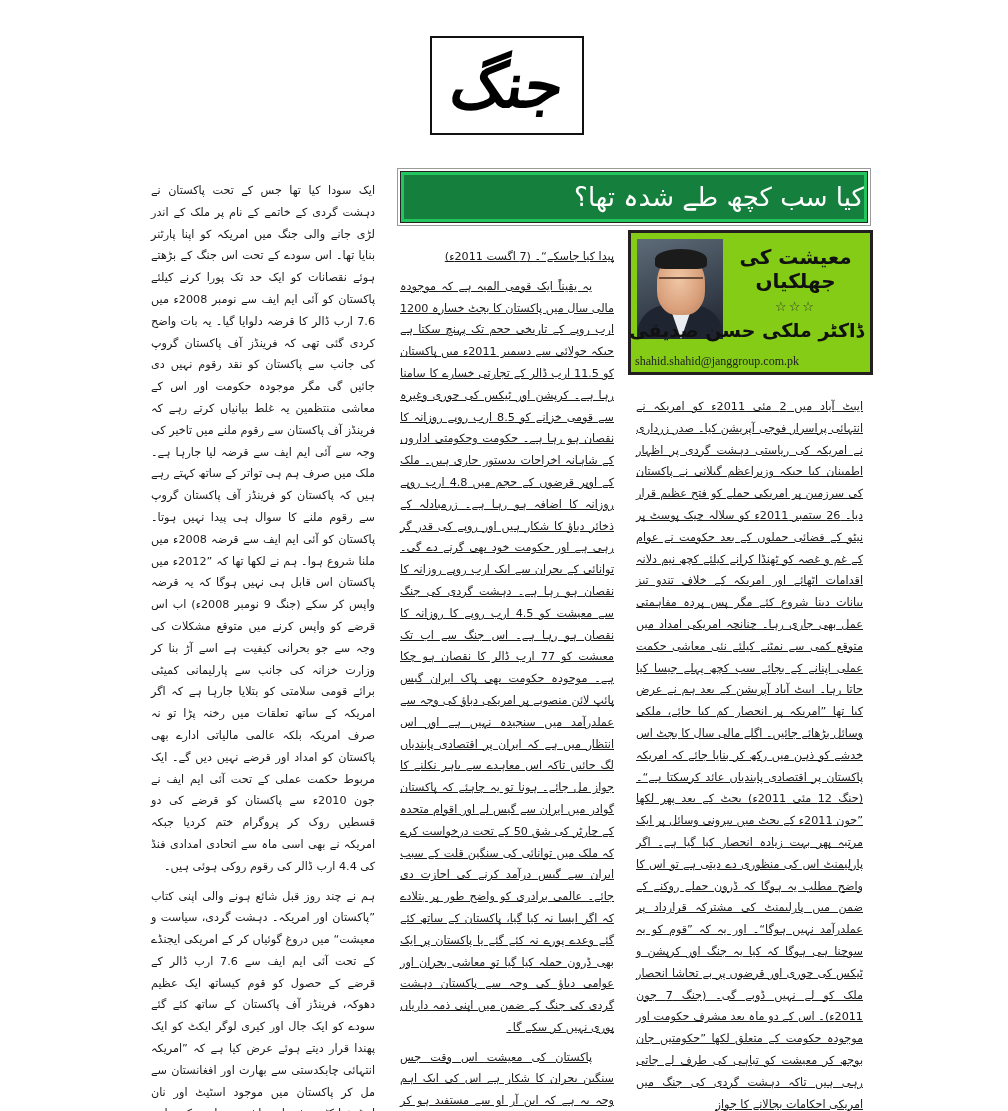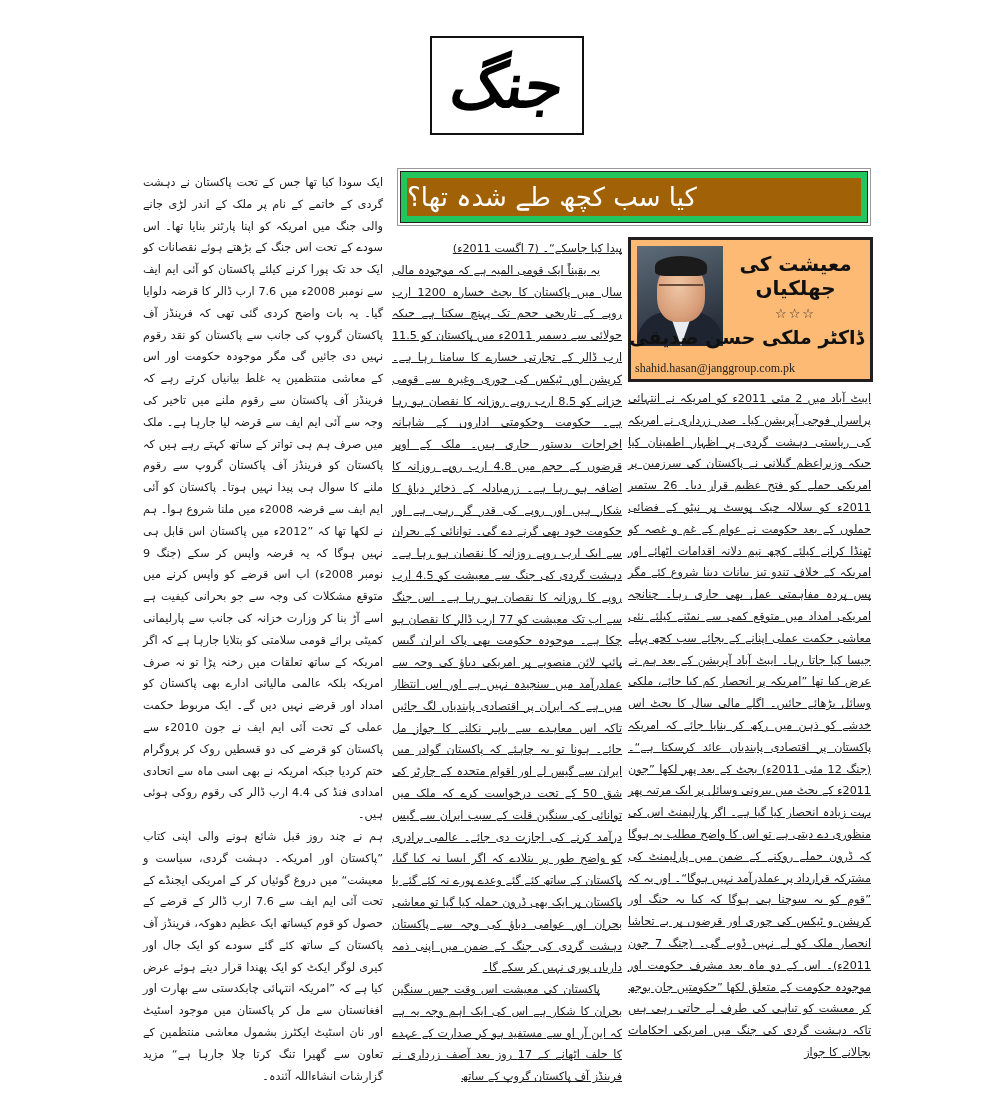--- a/index.html
+++ b/index.html
@@ -7,28 +7,28 @@
          font-family: "DejaVu Sans", sans-serif; color: #1a1a1a; }
 
   .masthead { position: absolute; left: 430px; top: 36px; width: 150px; height: 95px;
               border: 2px solid #111; background: #fff; display: flex; align-items: center;
               justify-content: center; }
   .masthead-text { font-family: "DejaVu Serif", serif; font-size: 62px; font-weight: bold;
                    color: #000; direction: rtl; line-height: 1; transform: skewX(-8deg); }
 
   .title-banner { position: absolute; left: 397px; top: 168px; width: 474px; height: 58px;
                   border: 1px solid #9a9a9a; padding: 3px; box-sizing: border-box; background:#fff; }
-  .title-inner { width: 100%; height: 100%; background: #a16207; border: 6px solid #22c55e;
+  .title-inner { width: 100%; height: 100%; background: #15803d; border: 3px solid #22c55e;
                  outline: 1px solid #231f20; box-sizing: border-box;
-                 display: flex; align-items: center; justify-content: flex-start; }
+                 display: flex; align-items: center; justify-content: flex-end; }
   .title-text { color: #ffffff; font-family: "DejaVu Sans", sans-serif; font-size: 26px;
                 direction: rtl; letter-spacing: 0px; }
 
-  .author-box { position: absolute; left: 628px; top: 237px; width: 245px; height: 145px;
-                border: 3px solid #231f20; box-sizing: border-box; background: #fdba74; }
+  .author-box { position: absolute; left: 628px; top: 230px; width: 245px; height: 145px;
+                border: 3px solid #231f20; box-sizing: border-box; background: #84cc16; }
   .author-photo { position: absolute; left: 6px; top: 6px; width: 86px; height: 100px;
                   background: #2b2a30; overflow: hidden; }
   .author-photo .bg { position:absolute; inset:0;
                       background: linear-gradient(160deg,#5d6b78 0%,#3a4450 55%,#1d232b 100%); }
   .author-photo .suit { position:absolute; left:0; right:0; bottom:0; height:34px;
                         background:#1f2530; border-radius: 30px 30px 0 0; }
   .author-photo .shirt { position:absolute; left:35px; bottom:0; width:18px; height:26px;
                          background:#e9edf2; clip-path: polygon(0 0,100% 0,50% 100%); }
   .author-photo .face { position:absolute; left:20px; top:16px; width:48px; height:60px;
                         background: radial-gradient(ellipse at 45% 40%, #f0c7a6 0%, #d9a07b 60%, #b97e5c 100%);
@@ -42,21 +42,21 @@
                  justify-content: space-between; }
   .column-name { font-size: 20px; font-weight: bold; color: #111; margin-top: 4px; }
   .stars { font-size: 13px; color: #333; letter-spacing: 2px; }
   .author-name { font-size: 19px; font-weight: bold; color: #111; white-space: nowrap; }
   .author-email { position: absolute; left: 4px; bottom: 3px; font-family: "Liberation Serif", serif;
                   font-size: 12px; color: #222; direction: ltr; }
 
   .col { position: absolute; direction: rtl; text-align: justify; text-align-last: right;
          font-family: "DejaVu Sans", sans-serif; font-size: 11.2px; line-height: 21.8px;
          color: #1a1a1a; }
-  .col p { margin: 0; }
+  .col p { margin: 8px; }
   .col .indent { text-indent: 22px; }
   #col-right { left: 628px; top: 388px; width: 243px; text-decoration: underline; }
   #col-middle { left: 392px; top: 238px; width: 230px; text-decoration: underline; }
   #col-left  { left: 143px; top: 172px; width: 240px; }
 </style>
 </head>
 <body>
 
 <div class="masthead">
   <span class="masthead-text">جنگ</span>
@@ -75,21 +75,21 @@
     <div class="shirt"></div>
     <div class="face"></div>
     <div class="hair"></div>
     <div class="glasses"></div>
   </div>
   <div class="author-info">
     <div class="column-name">معیشت کی جھلکیاں</div>
     <div class="stars">☆☆☆</div>
     <div class="author-name">ڈاکٹر ملکی حسن صدیقی</div>
   </div>
-  <div class="author-email">shahid.hasan@janggroup.com.pk</div>
+  <div class="author-email">shahid.shahid@janggroup.com.pk</div>
 </div>
 
 <div class="col" id="col-right">
   <p>ایبٹ آباد میں 2 مئی 2011ء کو امریکہ نے انتہائی پراسرار فوجی آپریشن کیا۔ صدر زرداری نے امریکہ کی ریاستی دہشت گردی پر اظہار اطمینان کیا جبکہ وزیراعظم گیلانی نے پاکستان کی سرزمین پر امریکی حملے کو فتح عظیم قرار دیا۔ 26 ستمبر 2011ء کو سلالہ چیک پوسٹ پر نیٹو کے فضائی حملوں کے بعد حکومت نے عوام کے غم و غصہ کو ٹھنڈا کرانے کیلئے کچھ نیم دلانہ اقدامات اٹھائے اور امریکہ کے خلاف تندو تیز بیانات دینا شروع کئے مگر پس پردہ مفاہمتی عمل بھی جاری رہا۔ چنانچہ امریکی امداد میں متوقع کمی سے نمٹنے کیلئے نئی معاشی حکمت عملی اپنانے کے بجائے سب کچھ پہلے جیسا کیا جاتا رہا۔ ایبٹ آباد آپریشن کے بعد ہم نے عرض کیا تھا ”امریکہ پر انحصار کم کیا جائے، ملکی وسائل بڑھائے جائیں۔ اگلے مالی سال کا بجٹ اس خدشے کو ذہن میں رکھ کر بنایا جائے کہ امریکہ پاکستان پر اقتصادی پابندیاں عائد کرسکتا ہے“۔ (جنگ 12 مئی 2011ء) بجٹ کے بعد پھر لکھا ”جون 2011ء کے بجٹ میں بیرونی وسائل پر ایک مرتبہ پھر بہت زیادہ انحصار کیا گیا ہے۔ اگر پارلیمنٹ اس کی منظوری دے دیتی ہے تو اس کا واضح مطلب یہ ہوگا کہ ڈرون حملے روکنے کے ضمن میں پارلیمنٹ کی مشترکہ قرارداد پر عملدرآمد نہیں ہوگا“۔ اور یہ کہ ”قوم کو یہ سوچنا ہی ہوگا کہ کیا یہ جنگ اور کرپشن و ٹیکس کی چوری اور قرضوں پر بے تحاشا انحصار ملک کو لے نہیں ڈوبے گی۔ (جنگ 7 جون 2011ء)۔ اس کے دو ماہ بعد مشرف حکومت اور موجودہ حکومت کے متعلق لکھا ”حکومتیں جان بوجھ کر معیشت کو تباہی کی طرف لے جاتی رہی ہیں تاکہ دہشت گردی کی جنگ میں امریکی احکامات بجالانے کا جواز</p>
 </div>
 
 <div class="col" id="col-middle">
   <p>پیدا کیا جاسکے“۔ (7 اگست 2011ء)</p>
   <p class="indent">یہ یقیناً ایک قومی المیہ ہے کہ موجودہ مالی سال میں پاکستان کا بجٹ خسارہ 1200 ارب روپے کے تاریخی حجم تک پہنچ سکتا ہے جبکہ جولائی سے دسمبر 2011ء میں پاکستان کو 11.5 ارب ڈالر کے تجارتی خسارے کا سامنا رہا ہے۔ کرپشن اور ٹیکس کی چوری وغیرہ سے قومی خزانے کو 8.5 ارب روپے روزانہ کا نقصان ہو رہا ہے۔ حکومت وحکومتی اداروں کے شاہانہ اخراجات بدستور جاری ہیں۔ ملک کے اوپر قرضوں کے حجم میں 4.8 ارب روپے روزانہ کا اضافہ ہو رہا ہے۔ زرمبادلہ کے ذخائر دباؤ کا شکار ہیں اور روپے کی قدر گر رہی ہے اور حکومت خود بھی گرنے دے گی۔ توانائی کے بحران سے ایک ارب روپے روزانہ کا نقصان ہو رہا ہے۔ دہشت گردی کی جنگ سے معیشت کو 4.5 ارب روپے کا روزانہ کا نقصان ہو رہا ہے۔ اس جنگ سے اب تک معیشت کو 77 ارب ڈالر کا نقصان ہو چکا ہے۔ موجودہ حکومت بھی پاک ایران گیس پائپ لائن منصوبے پر امریکی دباؤ کی وجہ سے عملدرآمد میں سنجیدہ نہیں ہے اور اس انتظار میں ہے کہ ایران پر اقتصادی پابندیاں لگ جائیں تاکہ اس معاہدے سے باہر نکلنے کا جواز مل جائے۔ ہونا تو یہ چاہئے کہ پاکستان گوادر میں ایران سے گیس لے اور اقوام متحدہ کے چارٹر کی شق 50 کے تحت درخواست کرے کہ ملک میں توانائی کی سنگین قلت کے سبب ایران سے گیس درآمد کرنے کی اجازت دی جائے۔ عالمی برادری کو واضح طور پر بتلادے کہ اگر ایسا نہ کیا گیا، پاکستان کے ساتھ کئے گئے وعدے پورے نہ کئے گئے یا پاکستان پر ایک بھی ڈرون حملہ کیا گیا تو معاشی بحران اور عوامی دباؤ کی وجہ سے پاکستان دہشت گردی کی جنگ کے ضمن میں اپنی ذمہ داریاں پوری نہیں کر سکے گا۔</p>
   <p class="indent">پاکستان کی معیشت اس وقت جس سنگین بحران کا شکار ہے اس کی ایک اہم وجہ یہ ہے کہ این آر او سے مستفید ہو کر صدارت کے عہدے کا حلف اٹھانے کے 17 روز بعد آصف زرداری نے فرینڈز آف پاکستان گروپ کے ساتھ</p>

